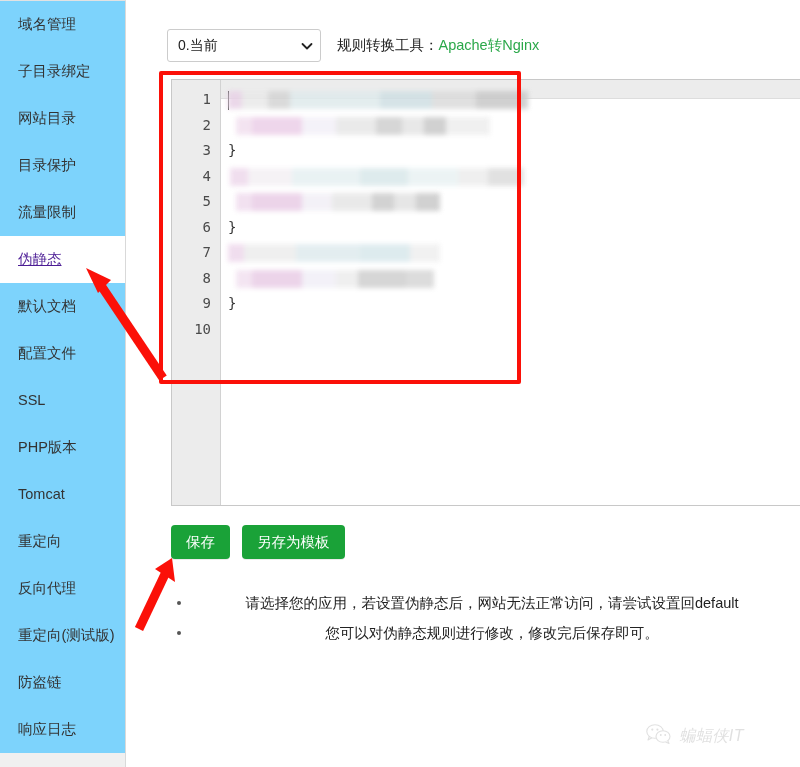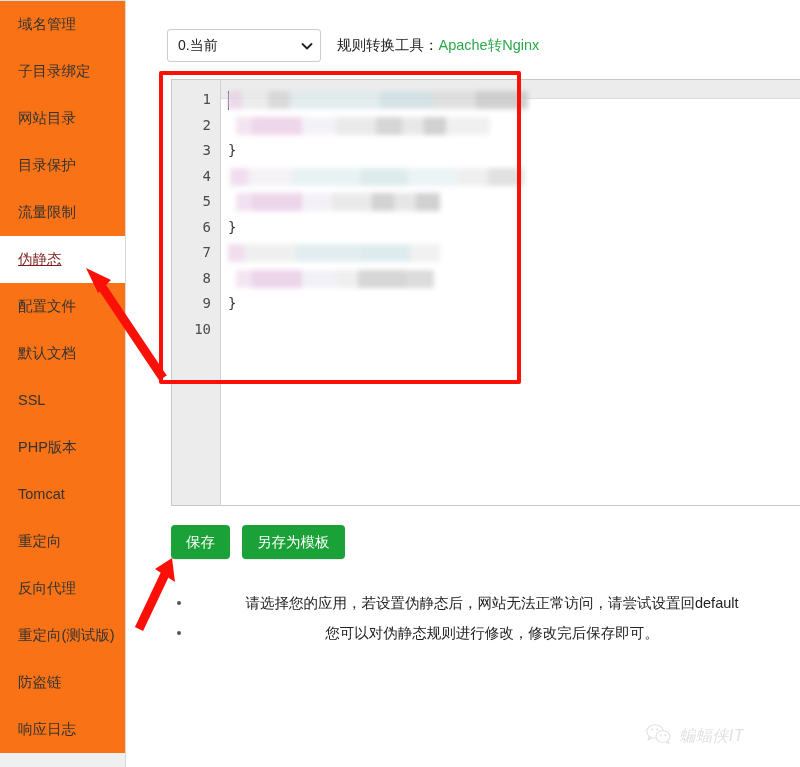--- a/index.html
+++ b/index.html
@@ -19,27 +19,27 @@
     background: #f0f0f0;
     border-right: 1px solid #d9d9d9;
     border-top: 1px solid #e2e2e2;
   }
   .side-item {
     height: 47px;
     line-height: 47px;
     padding-left: 18px;
     font-size: 14.5px;
     color: #333333;
-    background: #f97316;
+    background: #7dd3fc;
     white-space: nowrap;
     cursor: pointer;
   }
   .side-item.active {
     background: #ffffff;
-    color: #7f1d1d;
+    color: #4c1d95;
     text-decoration: underline;
   }
 
   
   .main {
     position: absolute; left: 126px; top: 0;
     width: 612px; height: 767px;
     background: #ffffff;
     margin-left: 24px;
   }
@@ -217,22 +217,22 @@
 
 <div id="root">
 
   <div class="sidebar">
     <div class="side-item"><span>域名管理</span></div>
     <div class="side-item"><span>子目录绑定</span></div>
     <div class="side-item"><span>网站目录</span></div>
     <div class="side-item"><span>目录保护</span></div>
     <div class="side-item"><span>流量限制</span></div>
     <div class="side-item active"><span>伪静态</span></div>
+    <div class="side-item"><span>默认文档</span></div>
     <div class="side-item"><span>配置文件</span></div>
-    <div class="side-item"><span>默认文档</span></div>
     <div class="side-item"><span>SSL</span></div>
     <div class="side-item"><span>PHP版本</span></div>
     <div class="side-item"><span>Tomcat</span></div>
     <div class="side-item"><span>重定向</span></div>
     <div class="side-item"><span>反向代理</span></div>
     <div class="side-item"><span>重定向(测试版)</span></div>
     <div class="side-item"><span>防盗链</span></div>
     <div class="side-item"><span>响应日志</span></div>
   </div>
 

